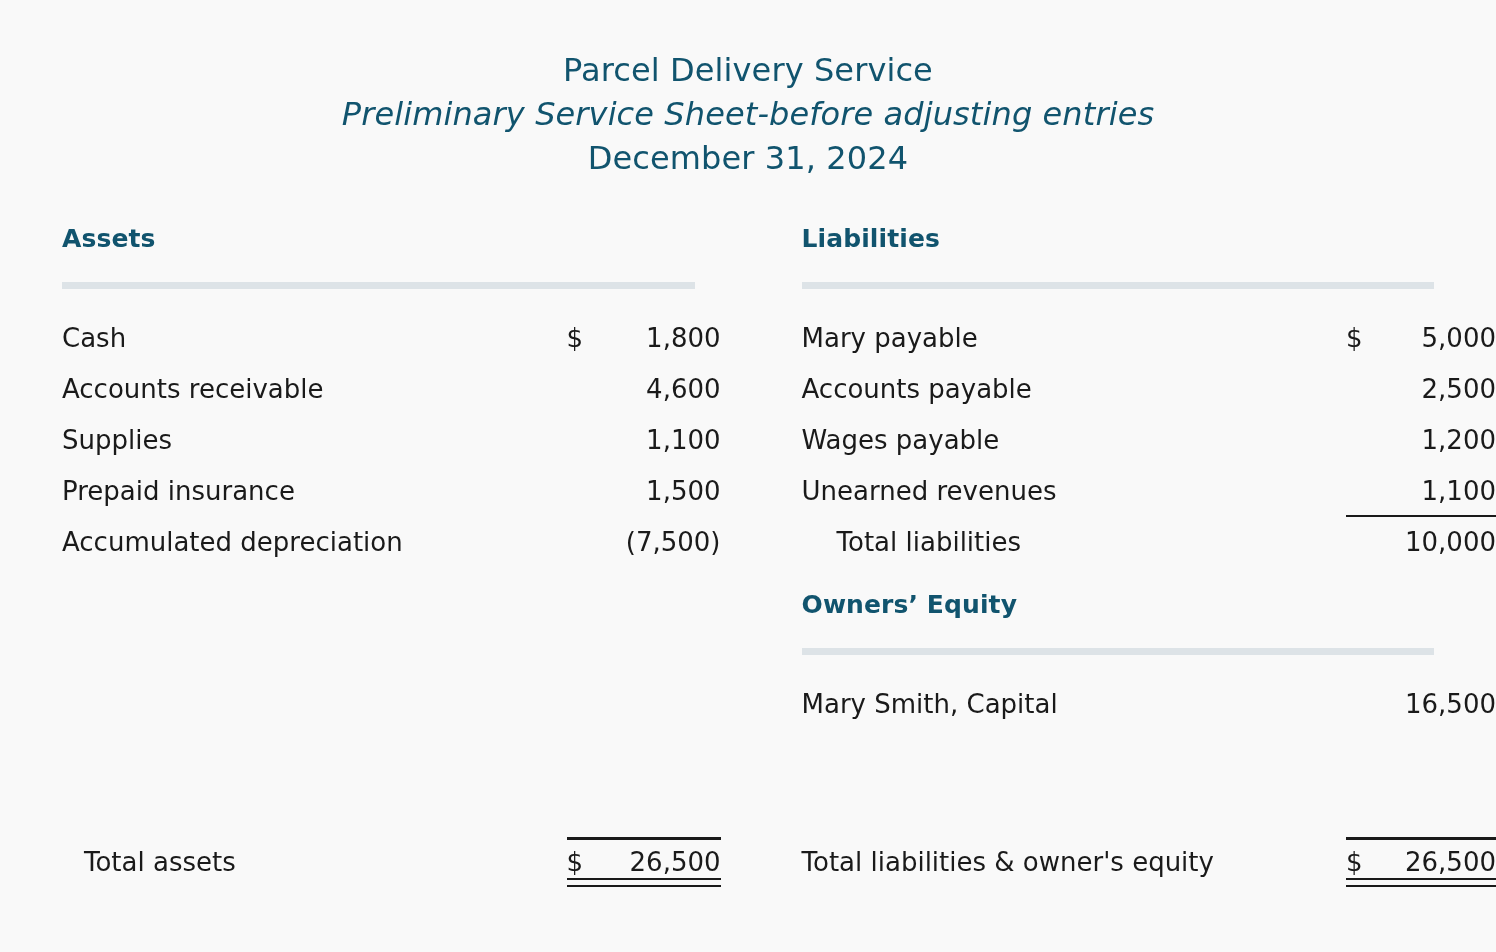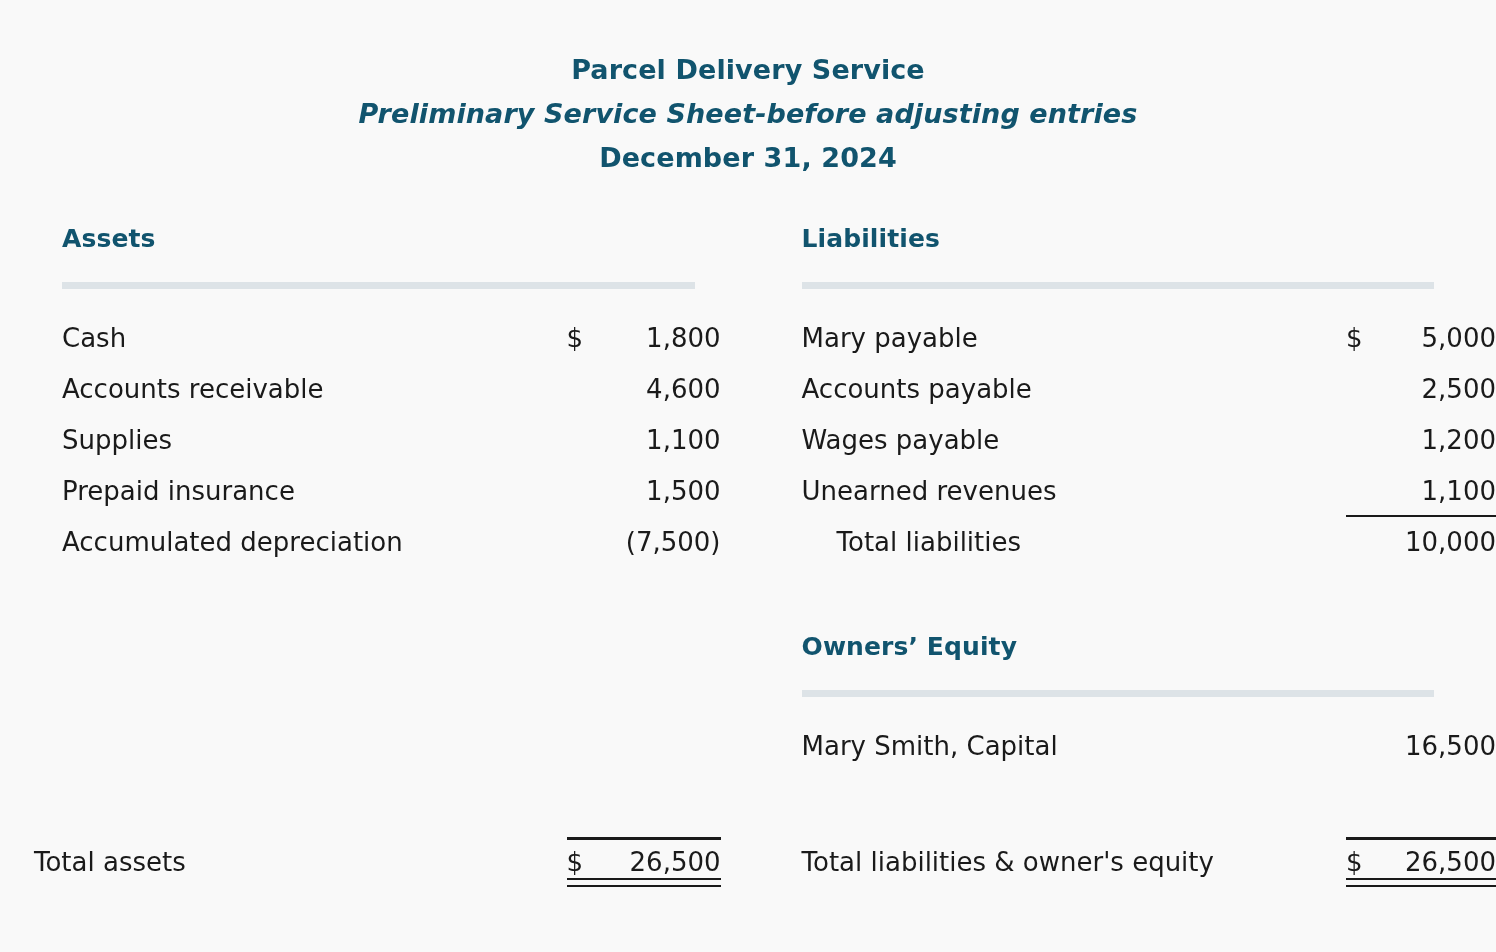--- a/index.html
+++ b/index.html
@@ -21,22 +21,22 @@
     height: 952px;
   }
 
   
   .title-block {
     padding-top: 48px;
     text-align: center;
     color: #11546e;
   }
   .title-line {
-    font-size: 27px;
-    font-weight: bold;
+    font-size: 32px;
+    font-weight: normal;
     line-height: 44px;
     letter-spacing: 0.1px;
   }
   .title-line.italic {
     font-style: italic;
   }
 
   
   .columns {
     position: absolute;
@@ -140,30 +140,30 @@
     left: 0;
     right: 0;
     bottom: 1px;
     height: 5px;
     border-top: 2px solid #1a1a1a;
     border-bottom: 2px solid #1a1a1a;
   }
 
   
   .equity-head {
-    margin-top: 62px;
+    margin-top: 20px;
   }
 
   
   .total-anchor {
     position: absolute;
     left: 0;
     width: 100%;
   }
-  .col-left .total-anchor { top: 615px; padding-left: 34px; box-sizing: border-box; }
+  .col-left .total-anchor { top: 615px; padding-left: 84px; box-sizing: border-box; }
   .col-right .total-anchor { top: 615px; padding-left: 41px; box-sizing: border-box; }
 </style>
 </head>
 <body>
 
 <div class="sheet">
 
   <div class="title-block">
     <div class="title-line">Parcel Delivery Service</div>
     <div class="title-line italic">Preliminary Service Sheet-before adjusting entries</div>

